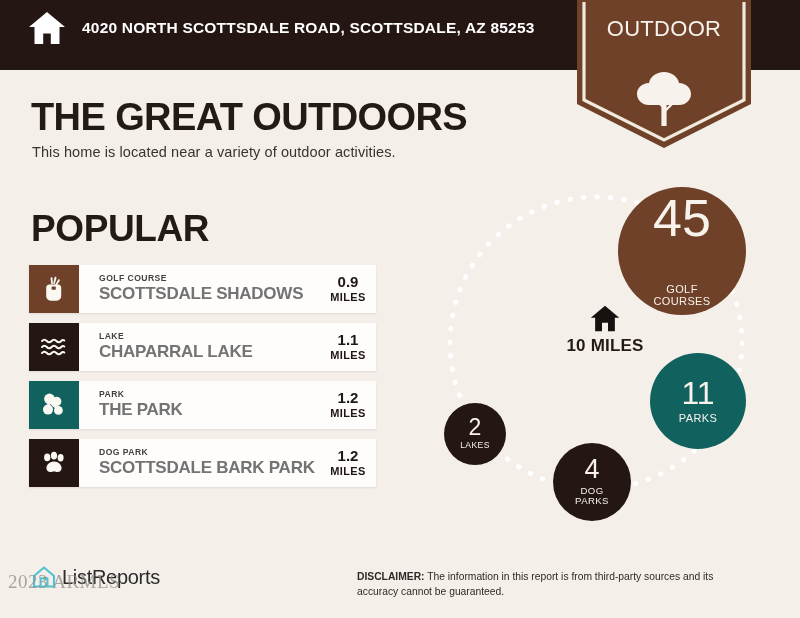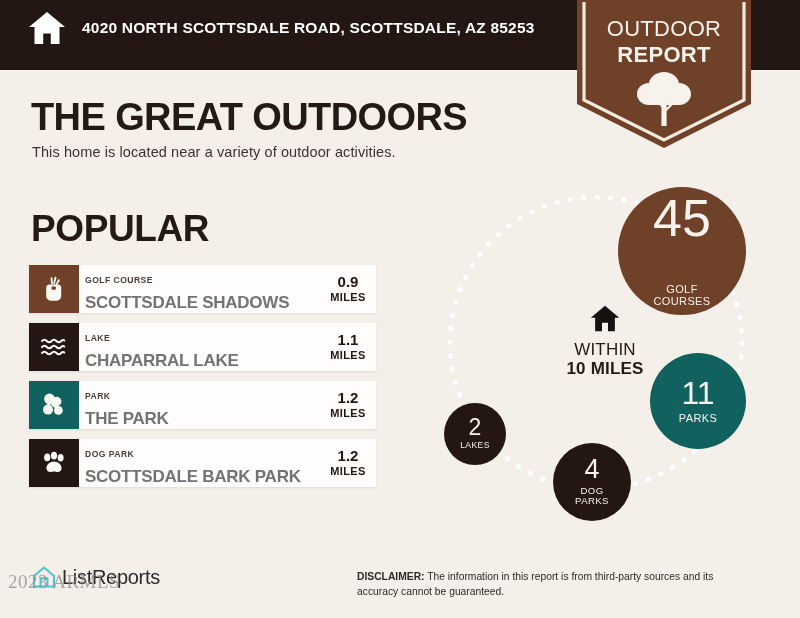--- a/index.html
+++ b/index.html
@@ -119,24 +119,23 @@
     flex: 0 0 50px;
     display: flex;
     align-items: center;
     justify-content: center;
   }
   .poi-icon svg { display: block; }
   .poi-mid {
     flex: 1 1 auto;
     display: flex;
     flex-direction: column;
-    justify-content: flex-end;
-    padding-left: 6px;
+    justify-content: center;
+    padding-left: 20px;
     min-width: 0;
-    gap: 8px;
   }
   .poi-cat {
     font-size: 8.6px;
     font-weight: 700;
     letter-spacing: 0.45px;
     color: #46403c;
     line-height: 1.15;
   }
   .poi-name {
     font-size: 17px;
@@ -295,21 +294,20 @@
       <path d="M0 0 H174 V104 L87 148 L0 104 Z" fill="#6f4129"></path>
       <path d="M7 2 V100 L87 140 L167 100 V2" fill="none" stroke="#f2e9de" stroke-width="3.2"></path>
       <g transform="translate(87,104)">
         <path d="M0 -32 c-8 0 -14 5 -15 11 c-7 0 -12 5 -12 11 c0 6 5 11 12 11 l30 0 c7 0 12 -5 12 -11 c0 -6 -5 -11 -12 -11 c-1 -6 -7 -11 -15 -11 z" fill="#f7f2ec"></path>
         <rect x="-2.6" y="-6" width="5.2" height="28" fill="#f7f2ec"></rect>
         <path d="M0 4 L-8 -4 M0 8 L8 0" stroke="#f7f2ec" stroke-width="2.4" fill="none"></path>
       </g>
     </svg>
     <div class="badge-text">
       <div class="l1">OUTDOOR</div>
-      <div class="l2">REPORT</div>
     </div>
   </div>
 
   <div class="title-main">THE GREAT OUTDOORS</div>
   <div class="title-sub">This home is located near a variety of outdoor activities.</div>
   <div class="popular-heading">POPULAR</div>
 
   <div class="poi-list">
 
     <div class="poi-row">
@@ -431,21 +429,20 @@
         <span>PARKS</span>
       </span>
     </div>
 
     <div class="center-group">
       <span>
         <svg class="house-icon-ctr" viewBox="0 0 38 34" aria-hidden="true">
           <path d="M19 1 L37 16 L31.5 16 L31.5 33 L22.8 33 L22.8 22.5 L15.2 22.5 L15.2 33 L6.5 33 L6.5 16 L1 16 Z" fill="#171210"></path>
         </svg>
       </span>
-      <div class="center-line1">WITHIN</div>
       <div class="center-line2">10 MILES</div>
     </div>
 
   </div>
 
   <div class="footer-logo">
     <span>
       <svg width="26" height="26" viewBox="0 0 26 26" aria-hidden="true">
         <path d="M13 3.5 L23 12 L23 22.5 L3 22.5 L3 12 Z" fill="none" stroke="#4fc3cf" stroke-width="2.1" stroke-linejoin="round"></path>
         <path d="M9.6 22.5 L9.6 14.4 L16.4 14.4 L16.4 22.5" fill="none" stroke="#4fc3cf" stroke-width="2.1" stroke-linejoin="round"></path>

